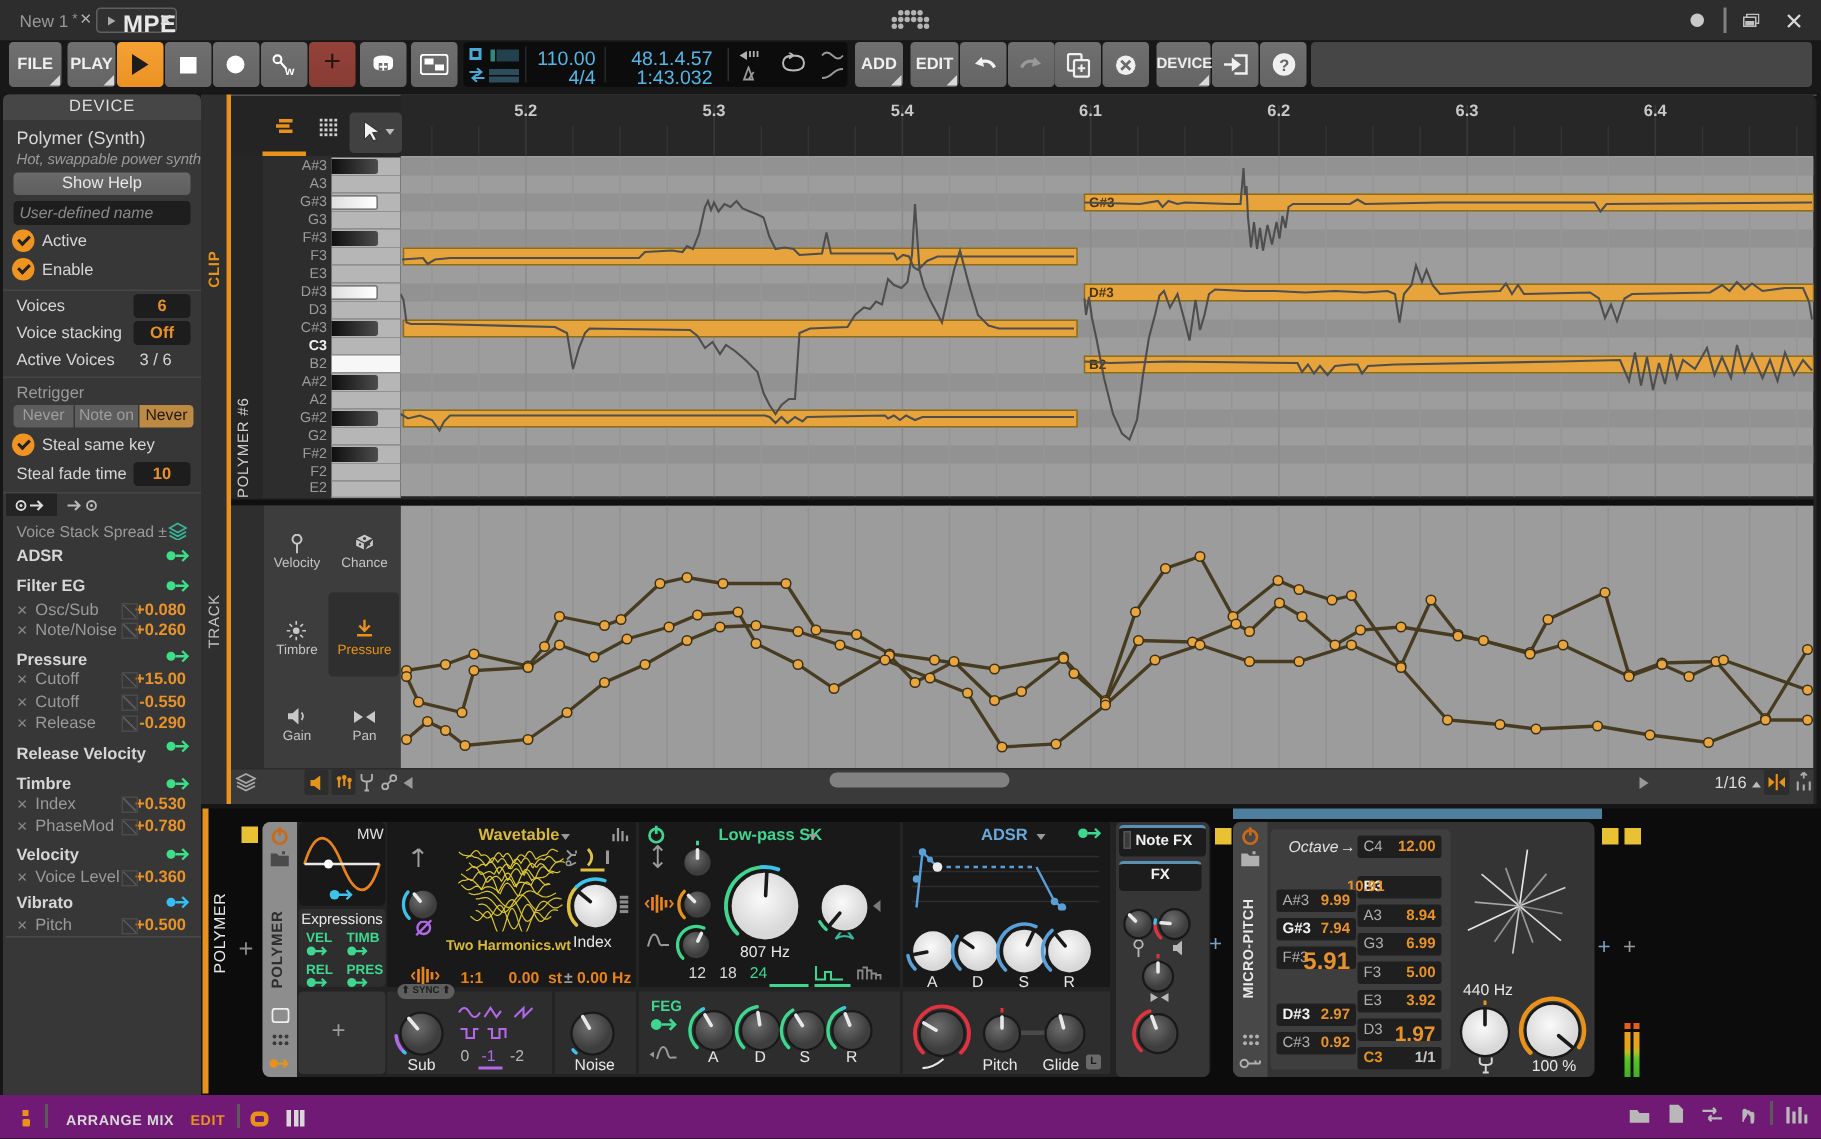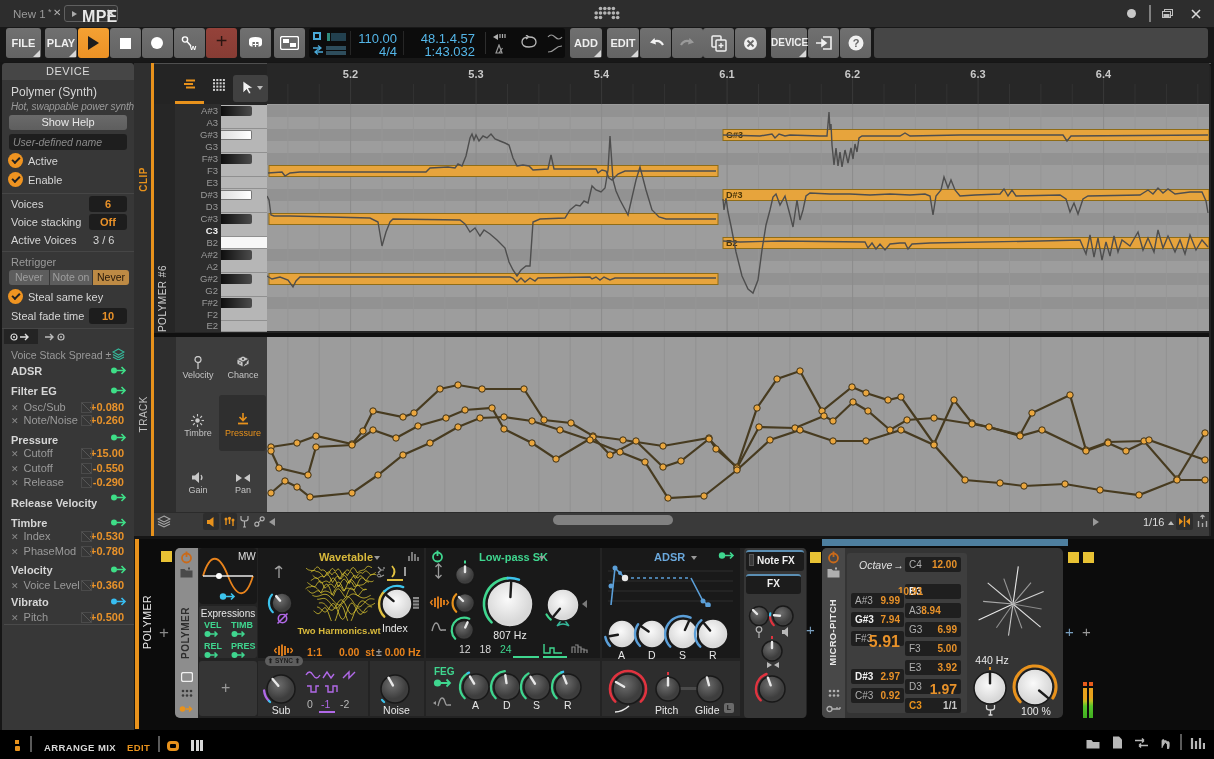--- a/index.html
+++ b/index.html
@@ -2,21 +2,21 @@
 <html><head>
 <meta charset="utf-8">
 <style>
 * { margin:0; padding:0; box-sizing:border-box; }
 html,body { width:1214px; height:759px; overflow:hidden; background:#161616; }
 body { font-family:"Liberation Sans", sans-serif; position:relative; }
 .abs { position:absolute; }
 #titlebar { left:0; top:0; width:1214px; height:27px; background:#2d2d2d; }
 #toolbar { left:0; top:27px; width:1214px; height:35px; background:#181818; }
 #main { left:0; top:62px; width:1214px; height:664px; background:#161616; }
-#statusbar { left:0; top:730px; width:1214px; height:29px; background:#000000;text-align:right; }
+#statusbar { left:0; top:730px; width:1214px; height:29px; background:#701a75;text-align:right; }
 
 
 .tbtn { position:absolute; top:1px; height:30px; background:linear-gradient(#707070,#646464); border-radius:3px; color:#efefef; font-size:11px; font-weight:bold; text-align:center; line-height:30px; }
 .fold:after { content:""; position:absolute; right:1px; bottom:1px; border-style:solid; border-width:0 0 7px 7px; border-color:transparent transparent #d8d8d8 transparent; }
 .blk { background:#0c0c0c; border-radius:3px; }
 
 
 #inspector { left:2px; top:63px; width:132px; height:667px; background:#373737; border-radius:4px 4px 0 0; }
 .ins-hdr { position:absolute; left:0; top:0; width:132px; height:17px; background:#464646; border-radius:4px 4px 0 0; color:#dcdcdc; font-size:11px; text-align:center; line-height:17px; letter-spacing:0.5px; }
 .lbl { color:#d6d6d6; font-size:11px; }
@@ -1008,21 +1008,21 @@
 <div class="abs" style="left:712px;top:14px;width:120px;height:160px;background:#3e3e3e;border-radius:3px;"></div>
 <div class="abs" style="left:724px;top:20px;font-size:10.5px;font-style:italic;color:#e0e0e0;">Octave →</div>
 <div class="abs" style="left:770px;top:18px;width:56px;height:15px;background:#1f1f1f;border-radius:2px;"></div>
 <div class="abs" style="left:774px;top:20px;font-size:10px;color:#b0b0b0;font-weight:normal;">C4</div>
 <div class="abs" style="left:770px;top:20px;width:52px;text-align:right;font-size:10px;font-weight:bold;color:#e8922a;">12.00</div>
 <div class="abs" style="left:770px;top:44.5px;width:56px;height:15px;background:#1f1f1f;border-radius:2px;"></div>
 <div class="abs" style="left:774px;top:46.5px;font-size:10px;color:#f0f0f0;font-weight:bold;">B3</div>
 <div class="abs" style="left:736px;top:46.5px;width:52px;text-align:right;font-size:10px;font-weight:bold;color:#e8922a;">10.91</div>
 <div class="abs" style="left:770px;top:63.5px;width:56px;height:15px;background:#1f1f1f;border-radius:2px;"></div>
 <div class="abs" style="left:774px;top:65.5px;font-size:10px;color:#b0b0b0;font-weight:normal;">A3</div>
-<div class="abs" style="left:770px;top:65.5px;width:52px;text-align:center;font-size:10px;font-weight:bold;color:#e8922a;">8.94</div>
+<div class="abs" style="left:770px;top:65.5px;width:52px;text-align:right;font-size:10px;font-weight:bold;color:#e8922a;">8.94</div>
 <div class="abs" style="left:770px;top:82.5px;width:56px;height:15px;background:#1f1f1f;border-radius:2px;"></div>
 <div class="abs" style="left:774px;top:84.5px;font-size:10px;color:#b0b0b0;font-weight:normal;">G3</div>
 <div class="abs" style="left:770px;top:84.5px;width:52px;text-align:right;font-size:10px;font-weight:bold;color:#e8922a;">6.99</div>
 <div class="abs" style="left:770px;top:101.5px;width:56px;height:15px;background:#1f1f1f;border-radius:2px;"></div>
 <div class="abs" style="left:774px;top:103.5px;font-size:10px;color:#b0b0b0;font-weight:normal;">F3</div>
 <div class="abs" style="left:770px;top:103.5px;width:52px;text-align:right;font-size:10px;font-weight:bold;color:#e8922a;">5.00</div>
 <div class="abs" style="left:770px;top:120.5px;width:56px;height:15px;background:#1f1f1f;border-radius:2px;"></div>
 <div class="abs" style="left:774px;top:122.5px;font-size:10px;color:#b0b0b0;font-weight:normal;">E3</div>
 <div class="abs" style="left:770px;top:122.5px;width:52px;text-align:right;font-size:10px;font-weight:bold;color:#e8922a;">3.92</div>
 <div class="abs" style="left:770px;top:139.5px;width:56px;height:15px;background:#1f1f1f;border-radius:2px;"></div>

